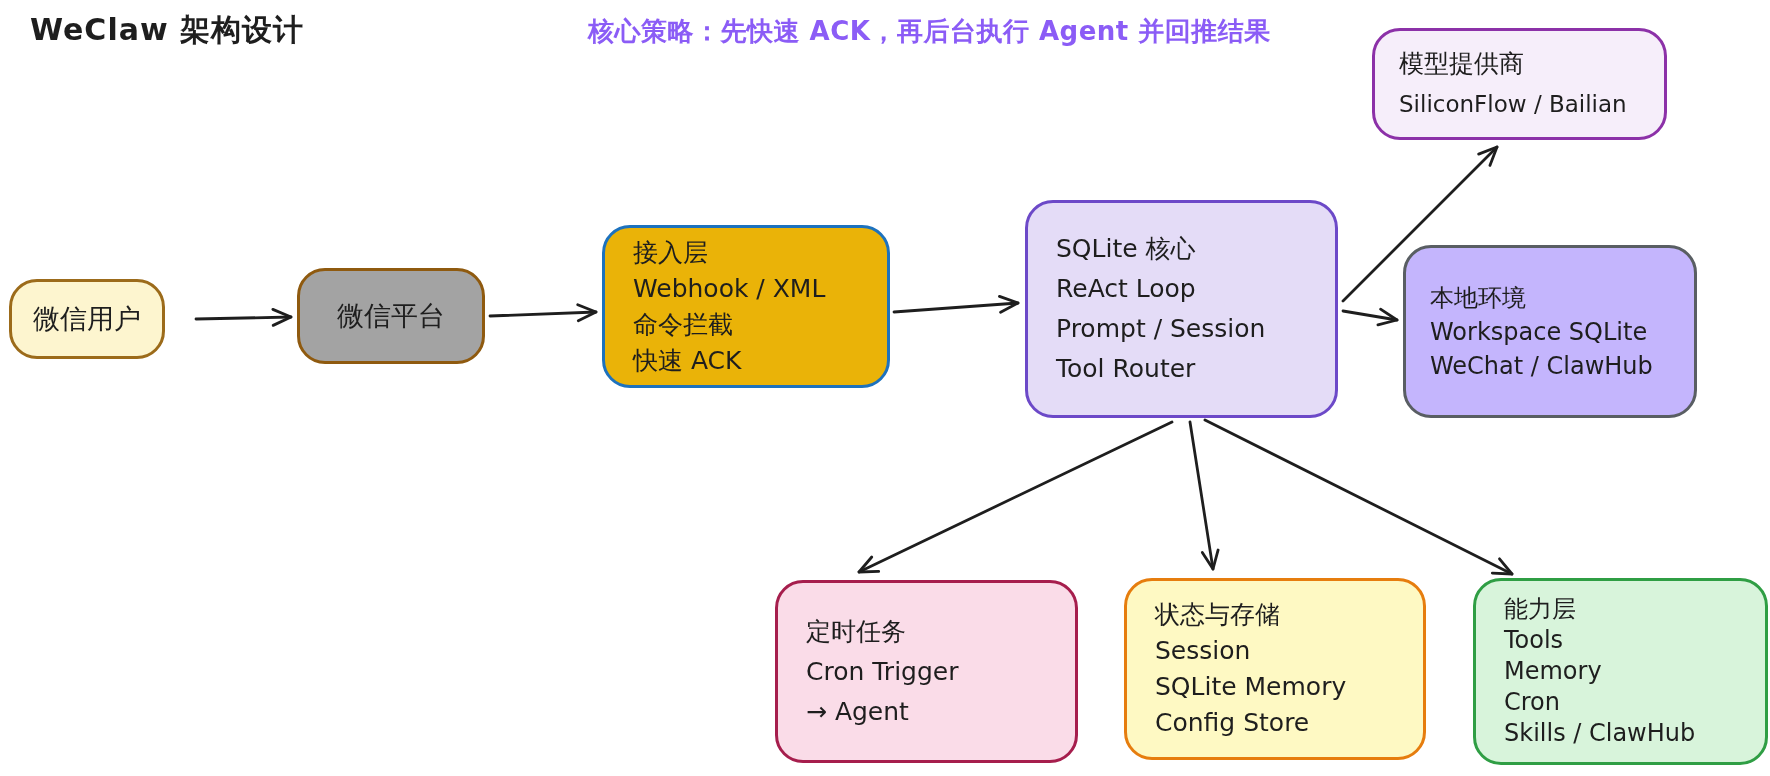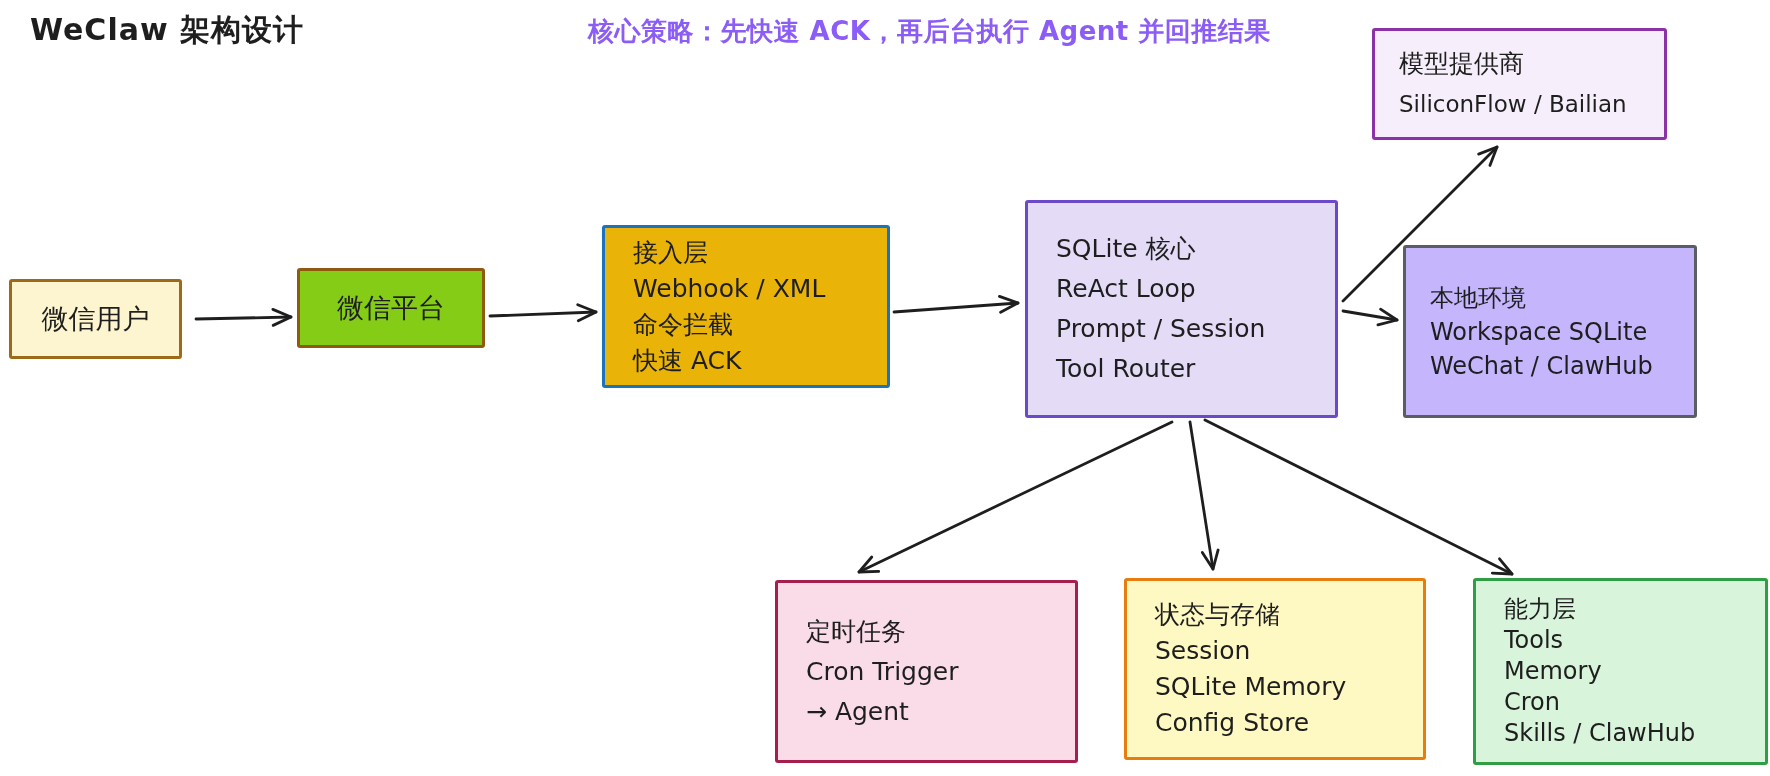--- a/index.html
+++ b/index.html
@@ -18,21 +18,21 @@
   }
   .annotation{
     position:absolute;left:588px;top:14px;
     font-size:26px;font-weight:bold;letter-spacing:0.5px;
     white-space:nowrap;
   }
   .arrow-layer{position:absolute;left:0;top:0;z-index:1;}
   .arrow-layer line{stroke:#1e1e1e;stroke-width:2.8;stroke-linecap:round;}
   .box{
     position:absolute;z-index:2;
-    border:3px solid #000;border-radius:3px;
+    border:3px solid #000;border-radius:28px;
     box-sizing:border-box;
     display:flex;flex-direction:column;justify-content:center;
     padding:10px 12px 10px 28px;
     font-size:25px;line-height:36px;
   }
   .box.single{align-items:center;padding:10px;font-size:27px;}
   .box .line{white-space:nowrap;}
   .box.lh-compact{font-size:24px;line-height:31px;}
   .box.lh-mid{font-size:24px;line-height:34px;}
   .box.lh-wide{line-height:40px;}
@@ -71,25 +71,25 @@
       <line x1="1172" y1="422" x2="859" y2="572" marker-end="url(#ah)"></line>
     </g>
     <g>
       <line x1="1190" y1="422" x2="1213" y2="569" marker-end="url(#ah)"></line>
     </g>
     <g>
       <line x1="1205" y1="420" x2="1512" y2="574" marker-end="url(#ah)"></line>
     </g>
   </svg>
 
-  <div class="box single" style="left: 9px; top: 279px; width: 173px; height: 80px; background: rgb(253, 245, 207); border-color: rgb(156, 107, 26);">
+  <div class="box single" style="left: 9px; top: 279px; width: 156px; height: 80px; background: rgb(253, 245, 207); border-color: rgb(156, 107, 26);">
     <div class="line">微信用户</div>
   </div>
 
-  <div class="box single" style="left: 297px; top: 268px; width: 188px; height: 80px; background: #84cc16; border-color: rgb(143, 90, 15); font-family: Liberation Serif, serif;">
+  <div class="box single" style="left: 297px; top: 268px; width: 188px; height: 96px; background: #a3a3a3; border-color: rgb(143, 90, 15); font-family: Liberation Serif, serif;">
     <div class="line">微信平台</div>
   </div>
 
   <div class="box" style="left: 602px; top: 225px; width: 288px; height: 163px; background: #eab308; border-color: rgb(29, 114, 190);">
     <div class="line">接入层</div>
     <div class="line">Webhook / XML</div>
     <div class="line">命令拦截</div>
     <div class="line">快速 ACK</div>
   </div>
 

